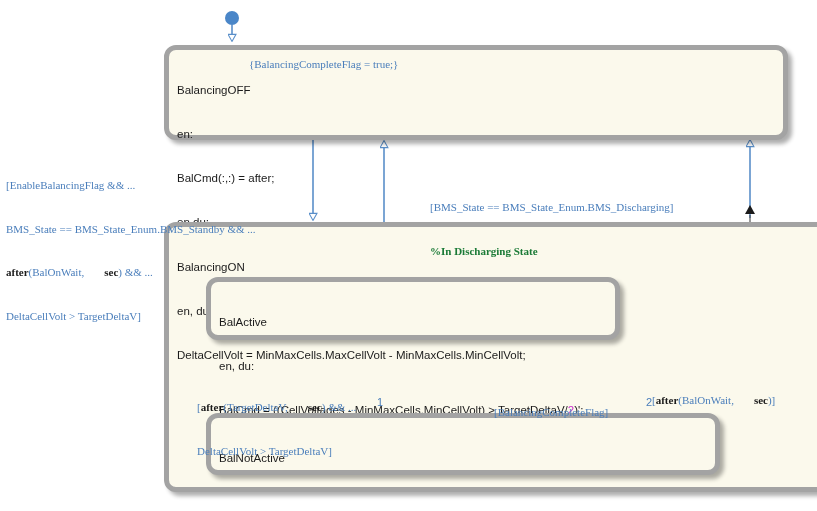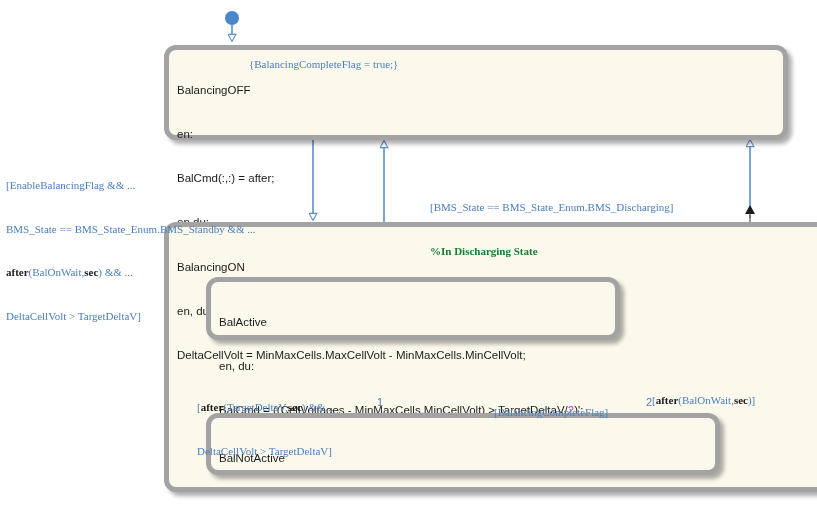--- a/index.html
+++ b/index.html
@@ -12,21 +12,21 @@
   .state{position:absolute;background:#fbf9ec;border:5px solid #a3a3a3;
          border-radius:12px;box-shadow:4px 4px 4px rgba(0,0,0,.32);
          box-sizing:border-box;}
   .state .lines{position:absolute;left:8px;top:4px;right:6px;
          font-size:11.5px;line-height:14.6px;color:#1b1b1b;white-space:pre;}
   .state .lines div{white-space:pre;}
 
   
   .lbl{position:absolute;font-size:11px;line-height:14.5px;color:#4a7ebb;white-space:pre;}
   .lbl .k{color:#1b1b1b;font-weight:bold;}
-  .lbl .sec{color:#1b1b1b;font-weight:bold;}
+  .lbl .sec{color:#1b1b1b;font-weight:bold;margin-left:20px;}
   .lbl .cmt{color:#1a7a36;font-weight:bold;}
   .lbl div{white-space:pre;font-family:Liberation Serif, serif;}
   .magenta{color:#cc33cc;}
 
   
   .ordnum{position:absolute;font-size:11px;color:#4a7ebb;}
 
   svg.ovl{position:absolute;left:0;top:0;width:817px;height:511px;
           pointer-events:none;overflow:visible;}
 </style>

